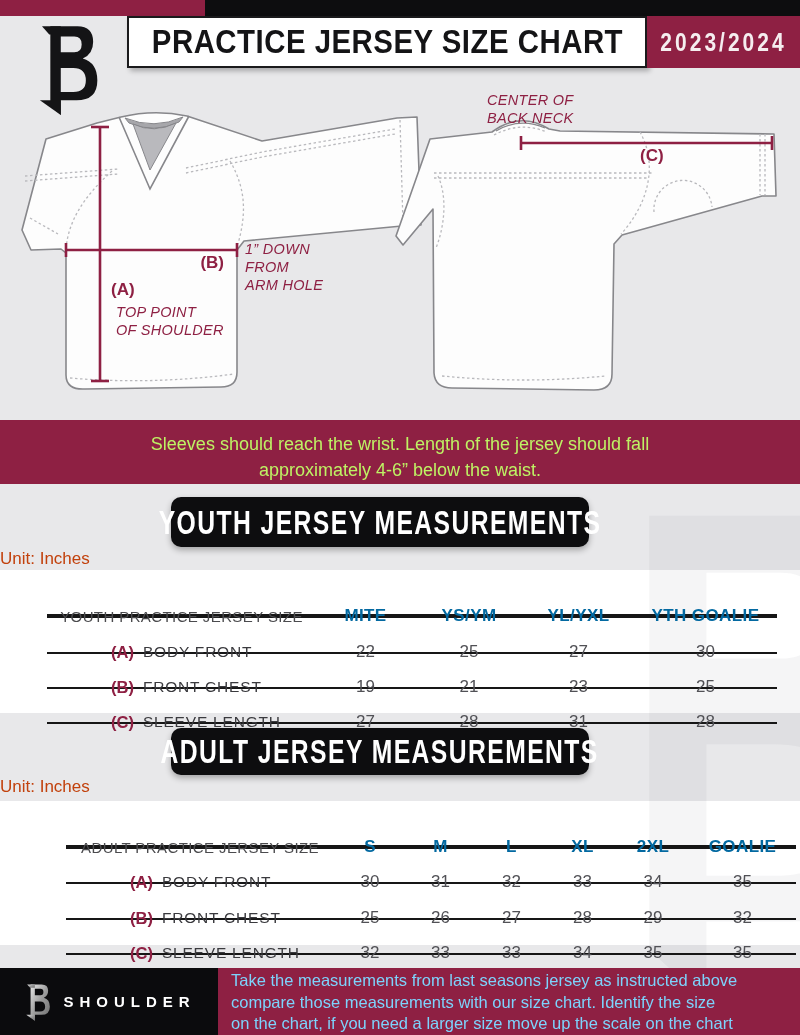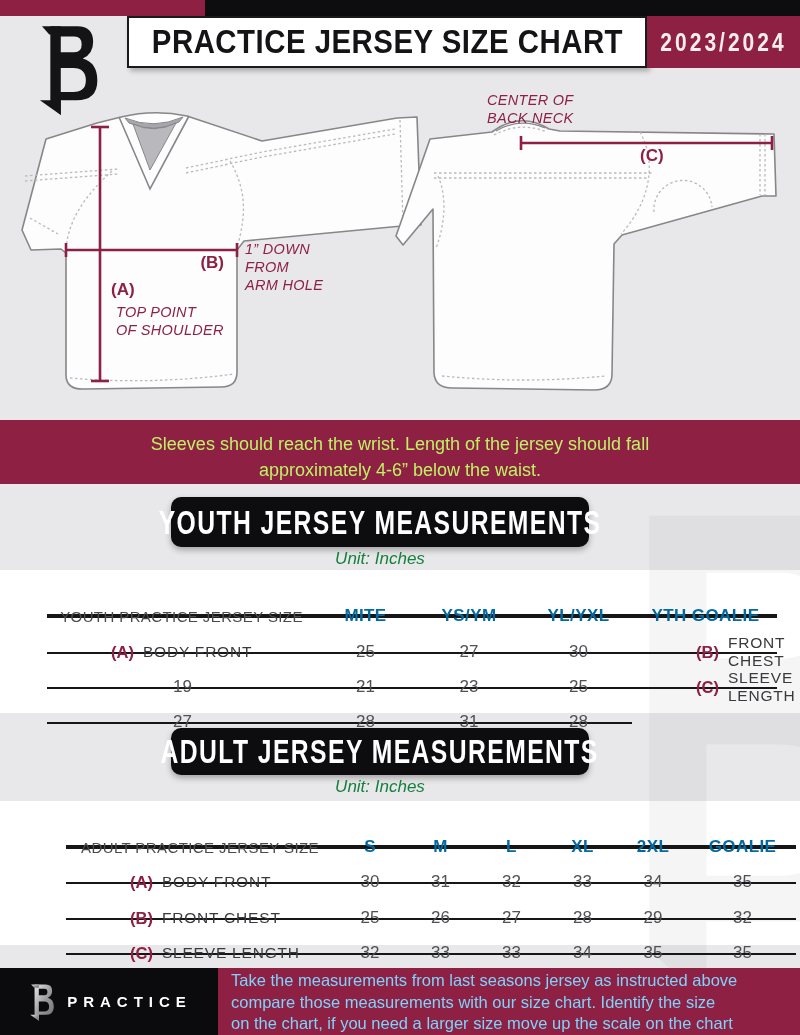--- a/index.html
+++ b/index.html
@@ -53,21 +53,21 @@
   .pill{
     position:relative;z-index:2;width:418px;height:50px;margin:13px auto 0 auto;
     background:#0D0D0F;border-radius:10px;box-shadow:0 3px 6px rgba(0,0,0,.3);
     display:flex;align-items:center;justify-content:center;
   }
   .band-adult .pill{height:47px;margin-top:15px;}
   .pill span{
     color:#FFFFFF;font-size:26px;font-weight:bold;letter-spacing:1.5px;white-space:nowrap;
     display:inline-block;transform:scale(.95,1.3);
   }
-  .unit{position:relative;z-index:2;text-align:center;margin-top:2px;font-style:italic;font-size:17px;color:#15803d;}
+  .unit{position:relative;z-index:2;margin-top:2px;font-size:17px;color:#c2410c;}
   
   .white-band{position:absolute;left:0;width:800px;background:#FFFFFF;}
   .wb-youth{top:570px;height:143px;}
   .wb-adult{top:801px;height:144px;padding-left:19px;}
   .size-table{position:relative;z-index:2;margin-left:47px;width:730px;display:grid;}
   .t-youth{grid-template-columns:269px 97px 110px 109px 145px;grid-auto-rows:38px 35px 35px 35px;}
   .t-adult{grid-template-columns:268px 70px 71px 71px 71px 70px 109px;grid-auto-rows:37px 36px 35px 36px;}
   .cell{
     display:flex;align-items:center;justify-content:center;box-sizing:border-box;
     border-bottom:2.5px solid #161616;
@@ -213,20 +213,23 @@
         <span class="col-head">YL/YXL</span>
       </div>
     <div class="cell hdr vl">
         <span class="col-head">YTH GOALIE</span>
       </div>
 
     <div class="cell lab">
       <span class="row-key">(A)</span>
       <span class="row-name">BODY FRONT</span>
     </div>
+    <div class="cell vl">
+        <span class="val">22</span>
+      </div>
     <div class="cell vl">
         <span class="val">25</span>
       </div>
     <div class="cell vl">
         <span class="val">27</span>
       </div>
     <div class="cell vl">
         <span class="val">30</span>
       </div>
 
@@ -381,20 +384,20 @@
         </linearGradient>
       </defs>
       <g fill="url(#silver)">
         <path fill-rule="evenodd" d="M20 4 H46 Q61 4 61 19 Q61 31 51 35 Q65 39 65 56 Q65 75 45 75 H30 V89 L20 80 Z
           M30 14 H43 Q50 14 50 21.5 Q50 29 43 29 H30 Z
           M30 44 H42 Q54 44 54 56 Q54 67 42 67 H30 Z"></path>
         <path d="M12 4 H30 V12 H19 Z"></path>
         <path d="M30 75 L30 89 L10 75 Z"></path>
       </g>
     </svg>
-    <span class="f-brand">PRACTICE</span>
+    <span class="f-brand">SHOULDER</span>
   </div>
   <div class="f-maroon">
     <div>Take the measurements from last seasons jersey as instructed above</div>
     <div>compare those measurements  with our size chart. Identify the size</div>
     <div>on the chart, if you need a larger size move up the scale on the chart</div>
   </div>
 </div>
 
 </body></html>

